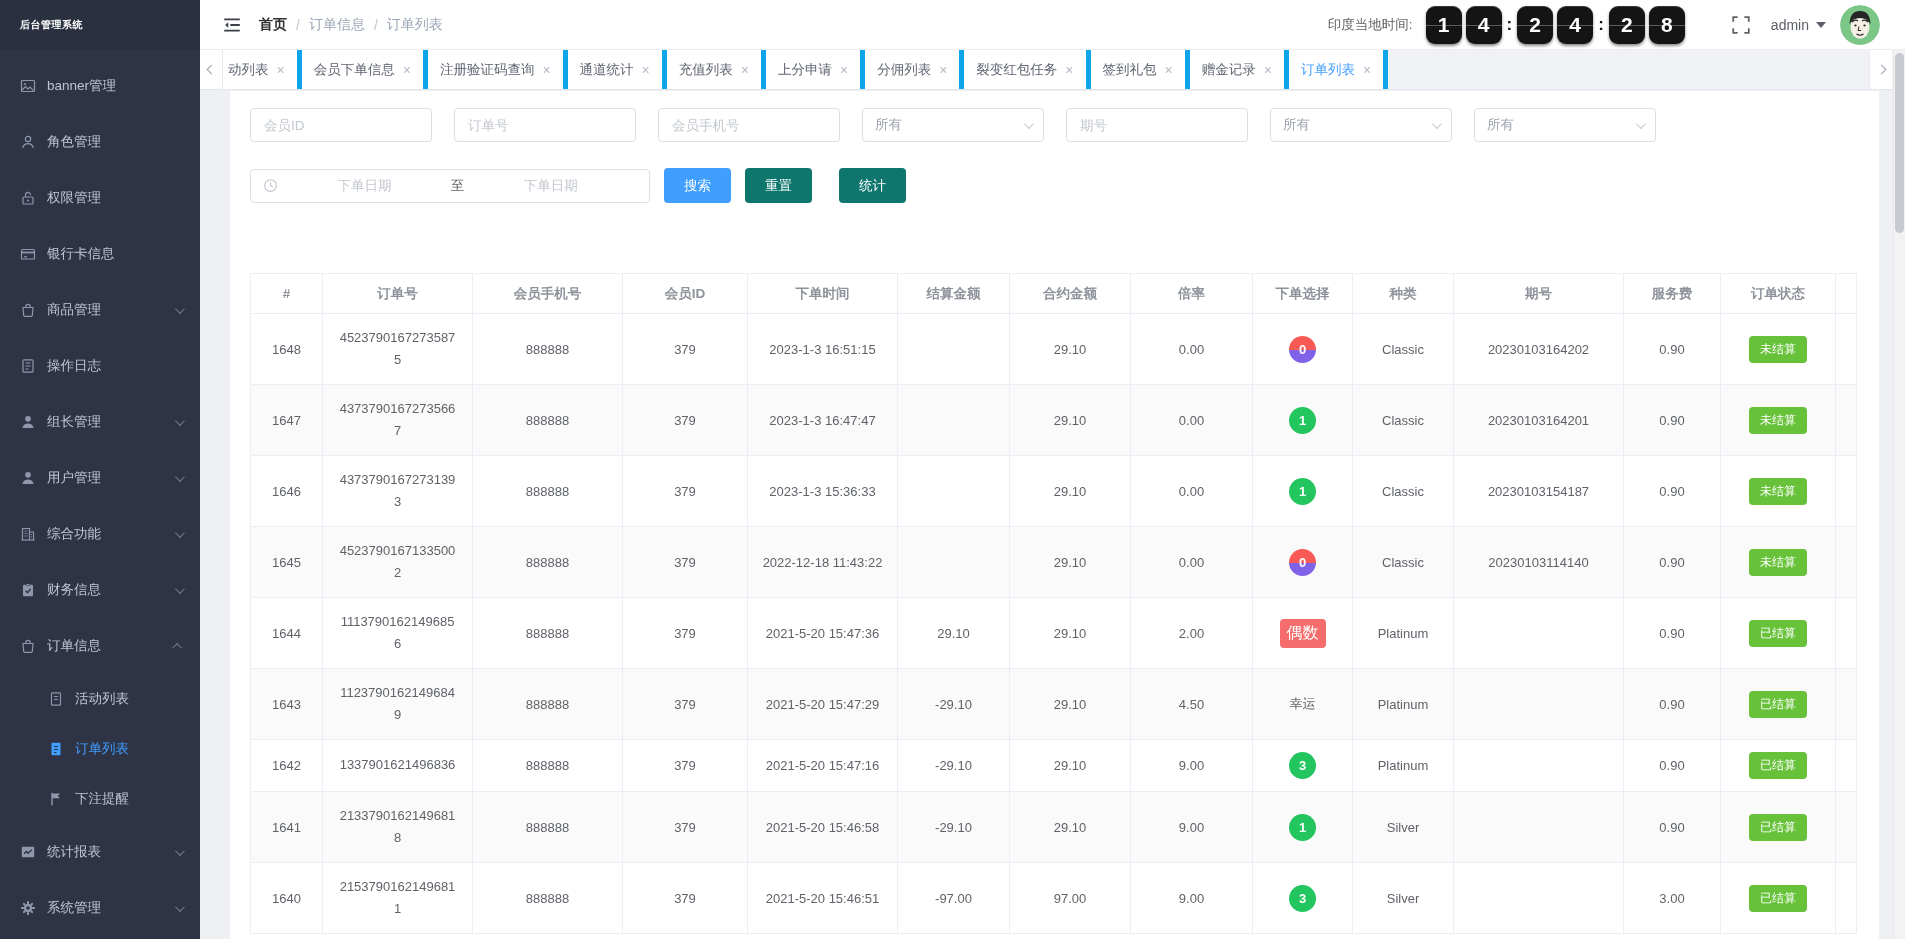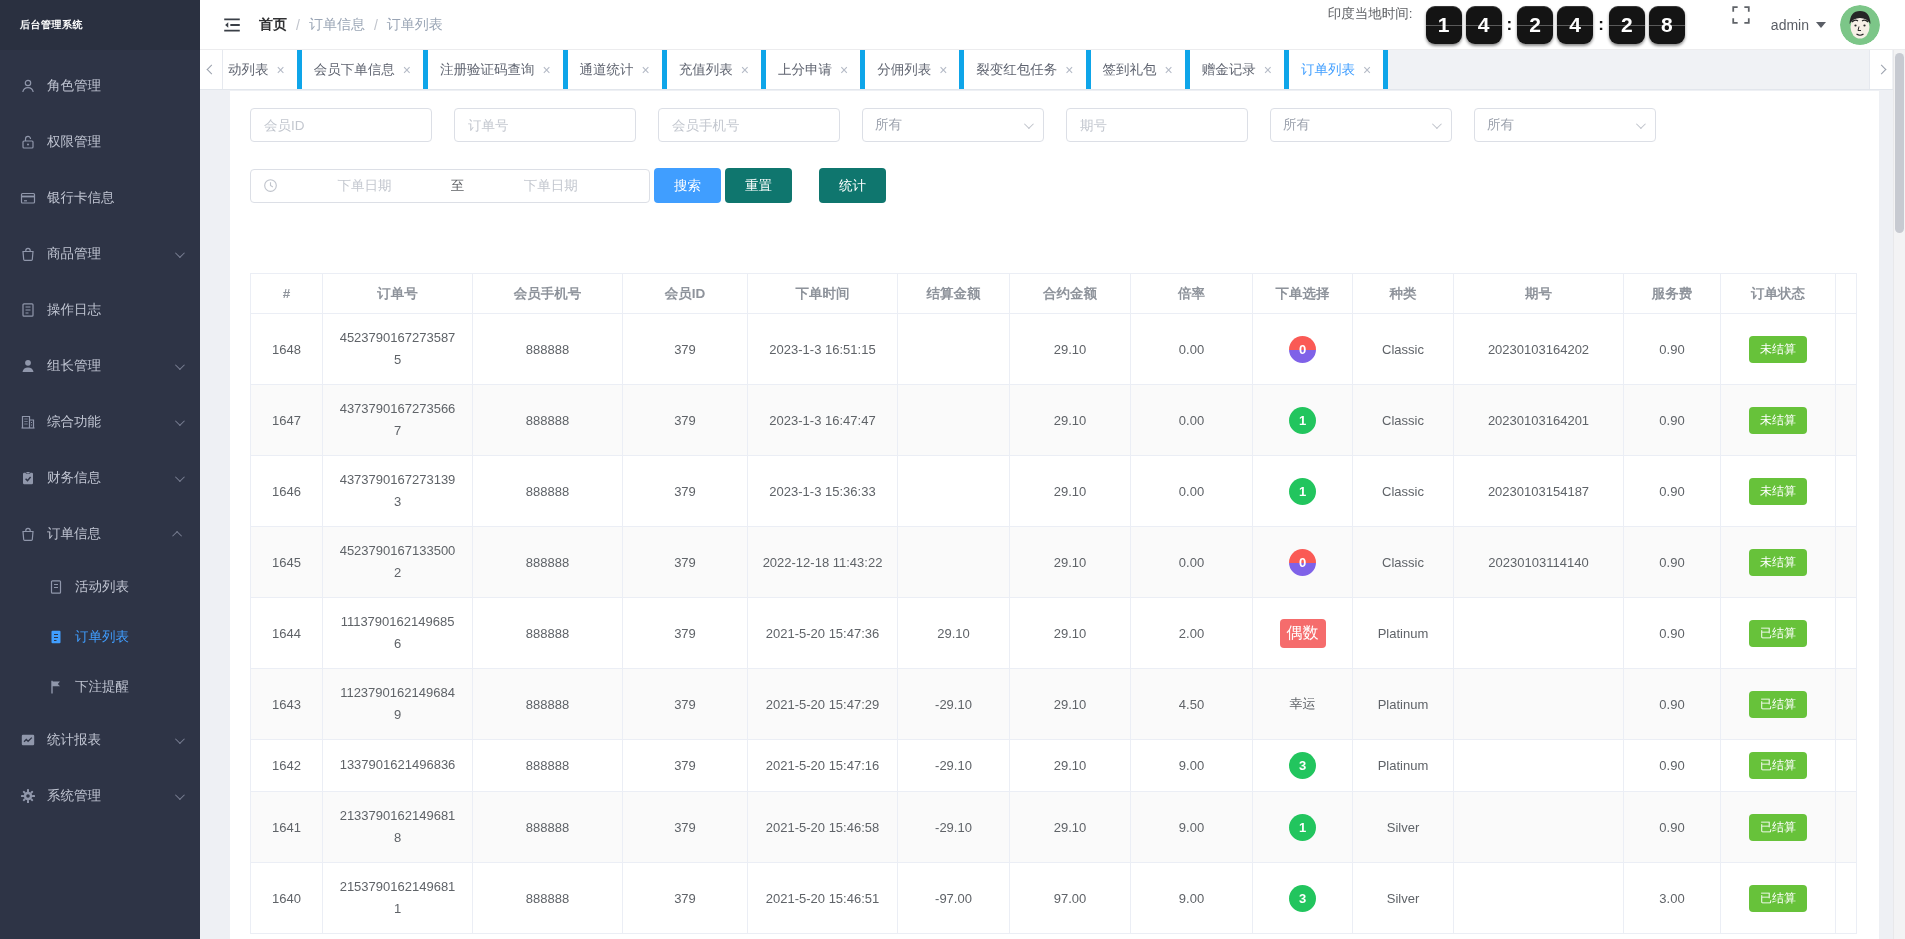--- a/index.html
+++ b/index.html
@@ -22,21 +22,21 @@
   .sub-item.active { color:#409EFF; }
 
   
   .header { position:absolute; left:200px; top:0; right:0; height:50px; background:#fff;
             display:flex; align-items:center; padding:0 25px 0 22px; border-bottom:1px solid #ececee; z-index:4; }
   .fold-btn { width:20px; height:20px; cursor:pointer; flex:none; }
   .breadcrumb { display:flex; align-items:center; gap:9px; font-size:14px; margin-left:17px; }
   .bc-home { color:#303133; font-weight:600; }
   .bc-sep { color:#c0c4cc; }
   .bc-item { color:#9aa5b5; }
-  .header-right { margin-left:auto; display:flex; }
+  .header-right { margin-left:auto; display:flex; align-items:center; }
   .clock-label { font-size:13.5px; color:#606266; margin-right:11px; }
   .clock { display:flex; align-items:center; }
   .tile { width:36px; height:38px; margin:0 2px; background:#141414; border-radius:9px; color:#fff;
           font-size:21px; font-weight:bold; display:flex; align-items:center; justify-content:center;
           position:relative; box-shadow:0 2px 3px rgba(0,0,0,.45), inset 0 1px 0 rgba(255,255,255,.15); }
   .tile::after { content:""; position:absolute; left:0; right:0; top:50%; height:1px; background:rgba(255,255,255,.3); }
   .clock-sep { font-size:17px; font-weight:bold; color:#111; margin:0 3px; }
   .fs-btn { margin-left:44px; width:20px; height:20px; cursor:pointer; }
   .admin { margin-left:20px; display:flex; align-items:center; gap:7px; font-size:14px; color:#5a5e66; cursor:pointer; }
   .caret { width:0; height:0; border-left:5px solid transparent; border-right:5px solid transparent;
@@ -79,21 +79,21 @@
              display:flex; align-items:center; justify-content:space-between; padding:0 12px;
              font-size:13.5px; color:#9da3ae; cursor:pointer; background:#fff; }
   .sel-chev { width:7px; height:7px; border-right:1.3px solid #c0c4cc; border-bottom:1.3px solid #c0c4cc;
               transform:rotate(45deg) translateY(-2px); }
   .drange { width:400px; height:34px; border:1px solid #dcdfe6; border-radius:4px; display:flex;
             align-items:center; padding:0 12px; font-size:13.5px; color:#606266; }
   .drange input { border:none; outline:none; flex:1; text-align:center; font-size:13.5px; font-family:inherit; color:#606266; min-width:0; }
   .drange input::placeholder { color:#c3c7cf; }
   .drange .clk { width:15px; height:15px; flex:none; }
   .btn { height:35px; padding:0 20px; border:none; border-radius:4px; color:#fff; font-size:13.5px;
-         margin-left:4px; cursor:pointer; font-family:inherit; }
+         margin-left:14px; cursor:pointer; font-family:inherit; }
   .btn.blue { background:#409EFF; }
   .btn.green { background:#0f766e; }
   .btn.stat { margin-left:27px; }
 
   
   .otable { margin:70px 0 0 20px; border-collapse:collapse; table-layout:fixed; width:1606px;
             text-align:center; font-size:13px; color:#5f6368; }
   .otable th { height:40px; border:1px solid #ebeef5; color:#8e939b; font-size:13.5px; font-weight:bold; background:#fff; }
   .otable td { border:1px solid #ebeef5; padding:6px 8px; }
   .otable tbody tr:nth-child(even) { background:#fafafa; }
@@ -107,20 +107,28 @@
   .choice-tag { display:inline-block; background:#F56C6C; color:#fff; font-size:16px; padding:4px 7px; border-radius:4px; }
   .status-badge { display:inline-block; background:#67C23A; color:#fff; font-size:12px; padding:5px 11px; border-radius:4px; }
 </style>
 </head>
 <body>
 
 <aside class="sidebar">
   <div class="logo">后台管理系统</div>
   <nav class="menu">
 
+    <div class="menu-item">
+      <svg class="mi-icon" viewBox="0 0 16 16" fill="none" stroke="#9097ab" stroke-width="1.2">
+          <rect x="1.5" y="2.5" width="13" height="11" rx="1"></rect>
+          <circle cx="5" cy="6" r="1" fill="#9097ab" stroke="none"></circle>
+          <path d="M2 12l3.5-3.5 2.5 2.5 2-2 3.6 3.6"></path>
+        </svg>
+      <span class="mi-label">banner管理</span>
+    </div>
 
     <div class="menu-item">
       <svg class="mi-icon" viewBox="0 0 16 16" fill="none" stroke="#9097ab" stroke-width="1.2">
           <circle cx="8" cy="5" r="2.7"></circle>
           <path d="M2.8 14c.6-3 2.6-4.3 5.2-4.3s4.6 1.3 5.2 4.3"></path>
         </svg>
       <span class="mi-label">角色管理</span>
     </div>
 
     <div class="menu-item">
@@ -160,20 +168,28 @@
 
     <div class="menu-item">
       <svg class="mi-icon" viewBox="0 0 16 16">
           <circle cx="8" cy="4.8" r="2.9" fill="#9097ab"></circle>
           <path d="M2.5 14c.5-3.2 2.7-4.6 5.5-4.6s5 1.4 5.5 4.6z" fill="#9097ab"></path>
         </svg>
       <span class="mi-label">组长管理</span>
       <span class="chev"></span>
     </div>
 
+    <div class="menu-item">
+      <svg class="mi-icon" viewBox="0 0 16 16">
+          <circle cx="8" cy="4.8" r="2.9" fill="#9097ab"></circle>
+          <path d="M2.5 14c.5-3.2 2.7-4.6 5.5-4.6s5 1.4 5.5 4.6z" fill="#9097ab"></path>
+        </svg>
+      <span class="mi-label">用户管理</span>
+      <span class="chev"></span>
+    </div>
 
     <div class="menu-item">
       <svg class="mi-icon" viewBox="0 0 16 16" fill="none" stroke="#9097ab" stroke-width="1.2">
           <path d="M2.5 14V2.5h7V14"></path>
           <path d="M9.5 6h4v8"></path>
           <path d="M4.5 5h1.2M6.3 5h1.2M4.5 7.5h1.2M6.3 7.5h1.2M4.5 10h1.2M6.3 10h1.2M11 8.5h1M11 11h1"></path>
           <path d="M1.5 14h13"></path>
         </svg>
       <span class="mi-label">综合功能</span>
       <span class="chev"></span>

